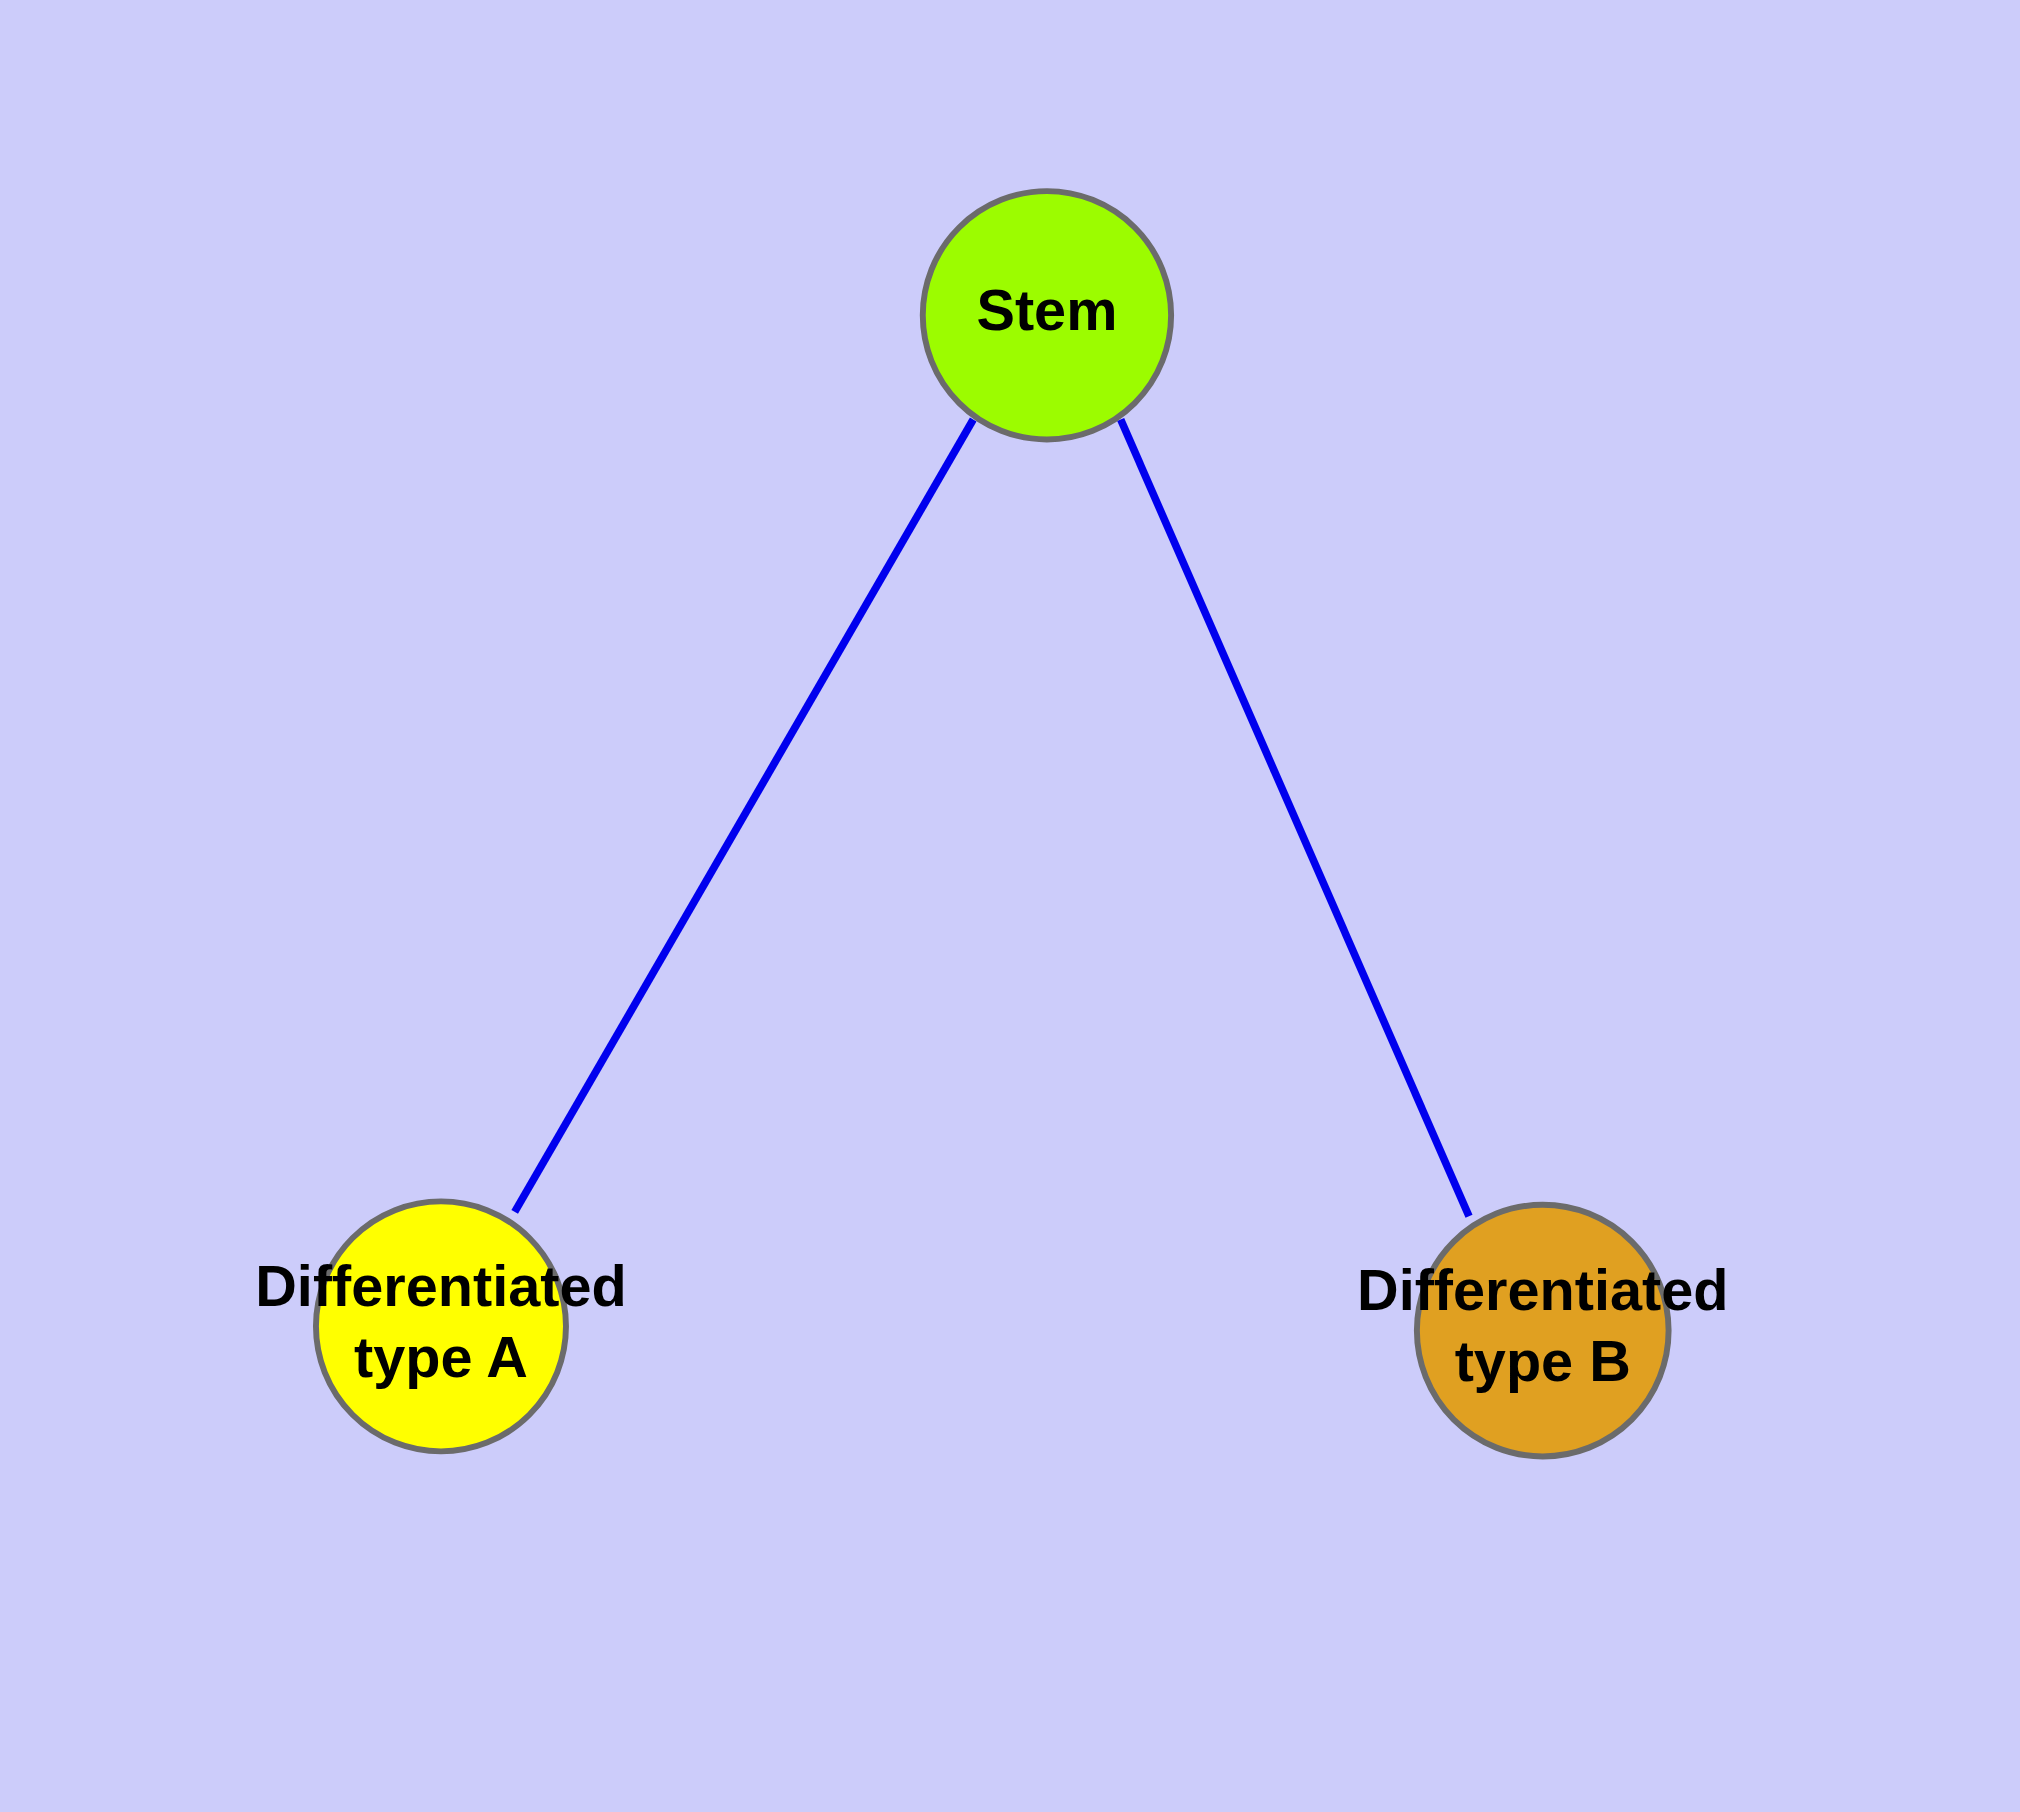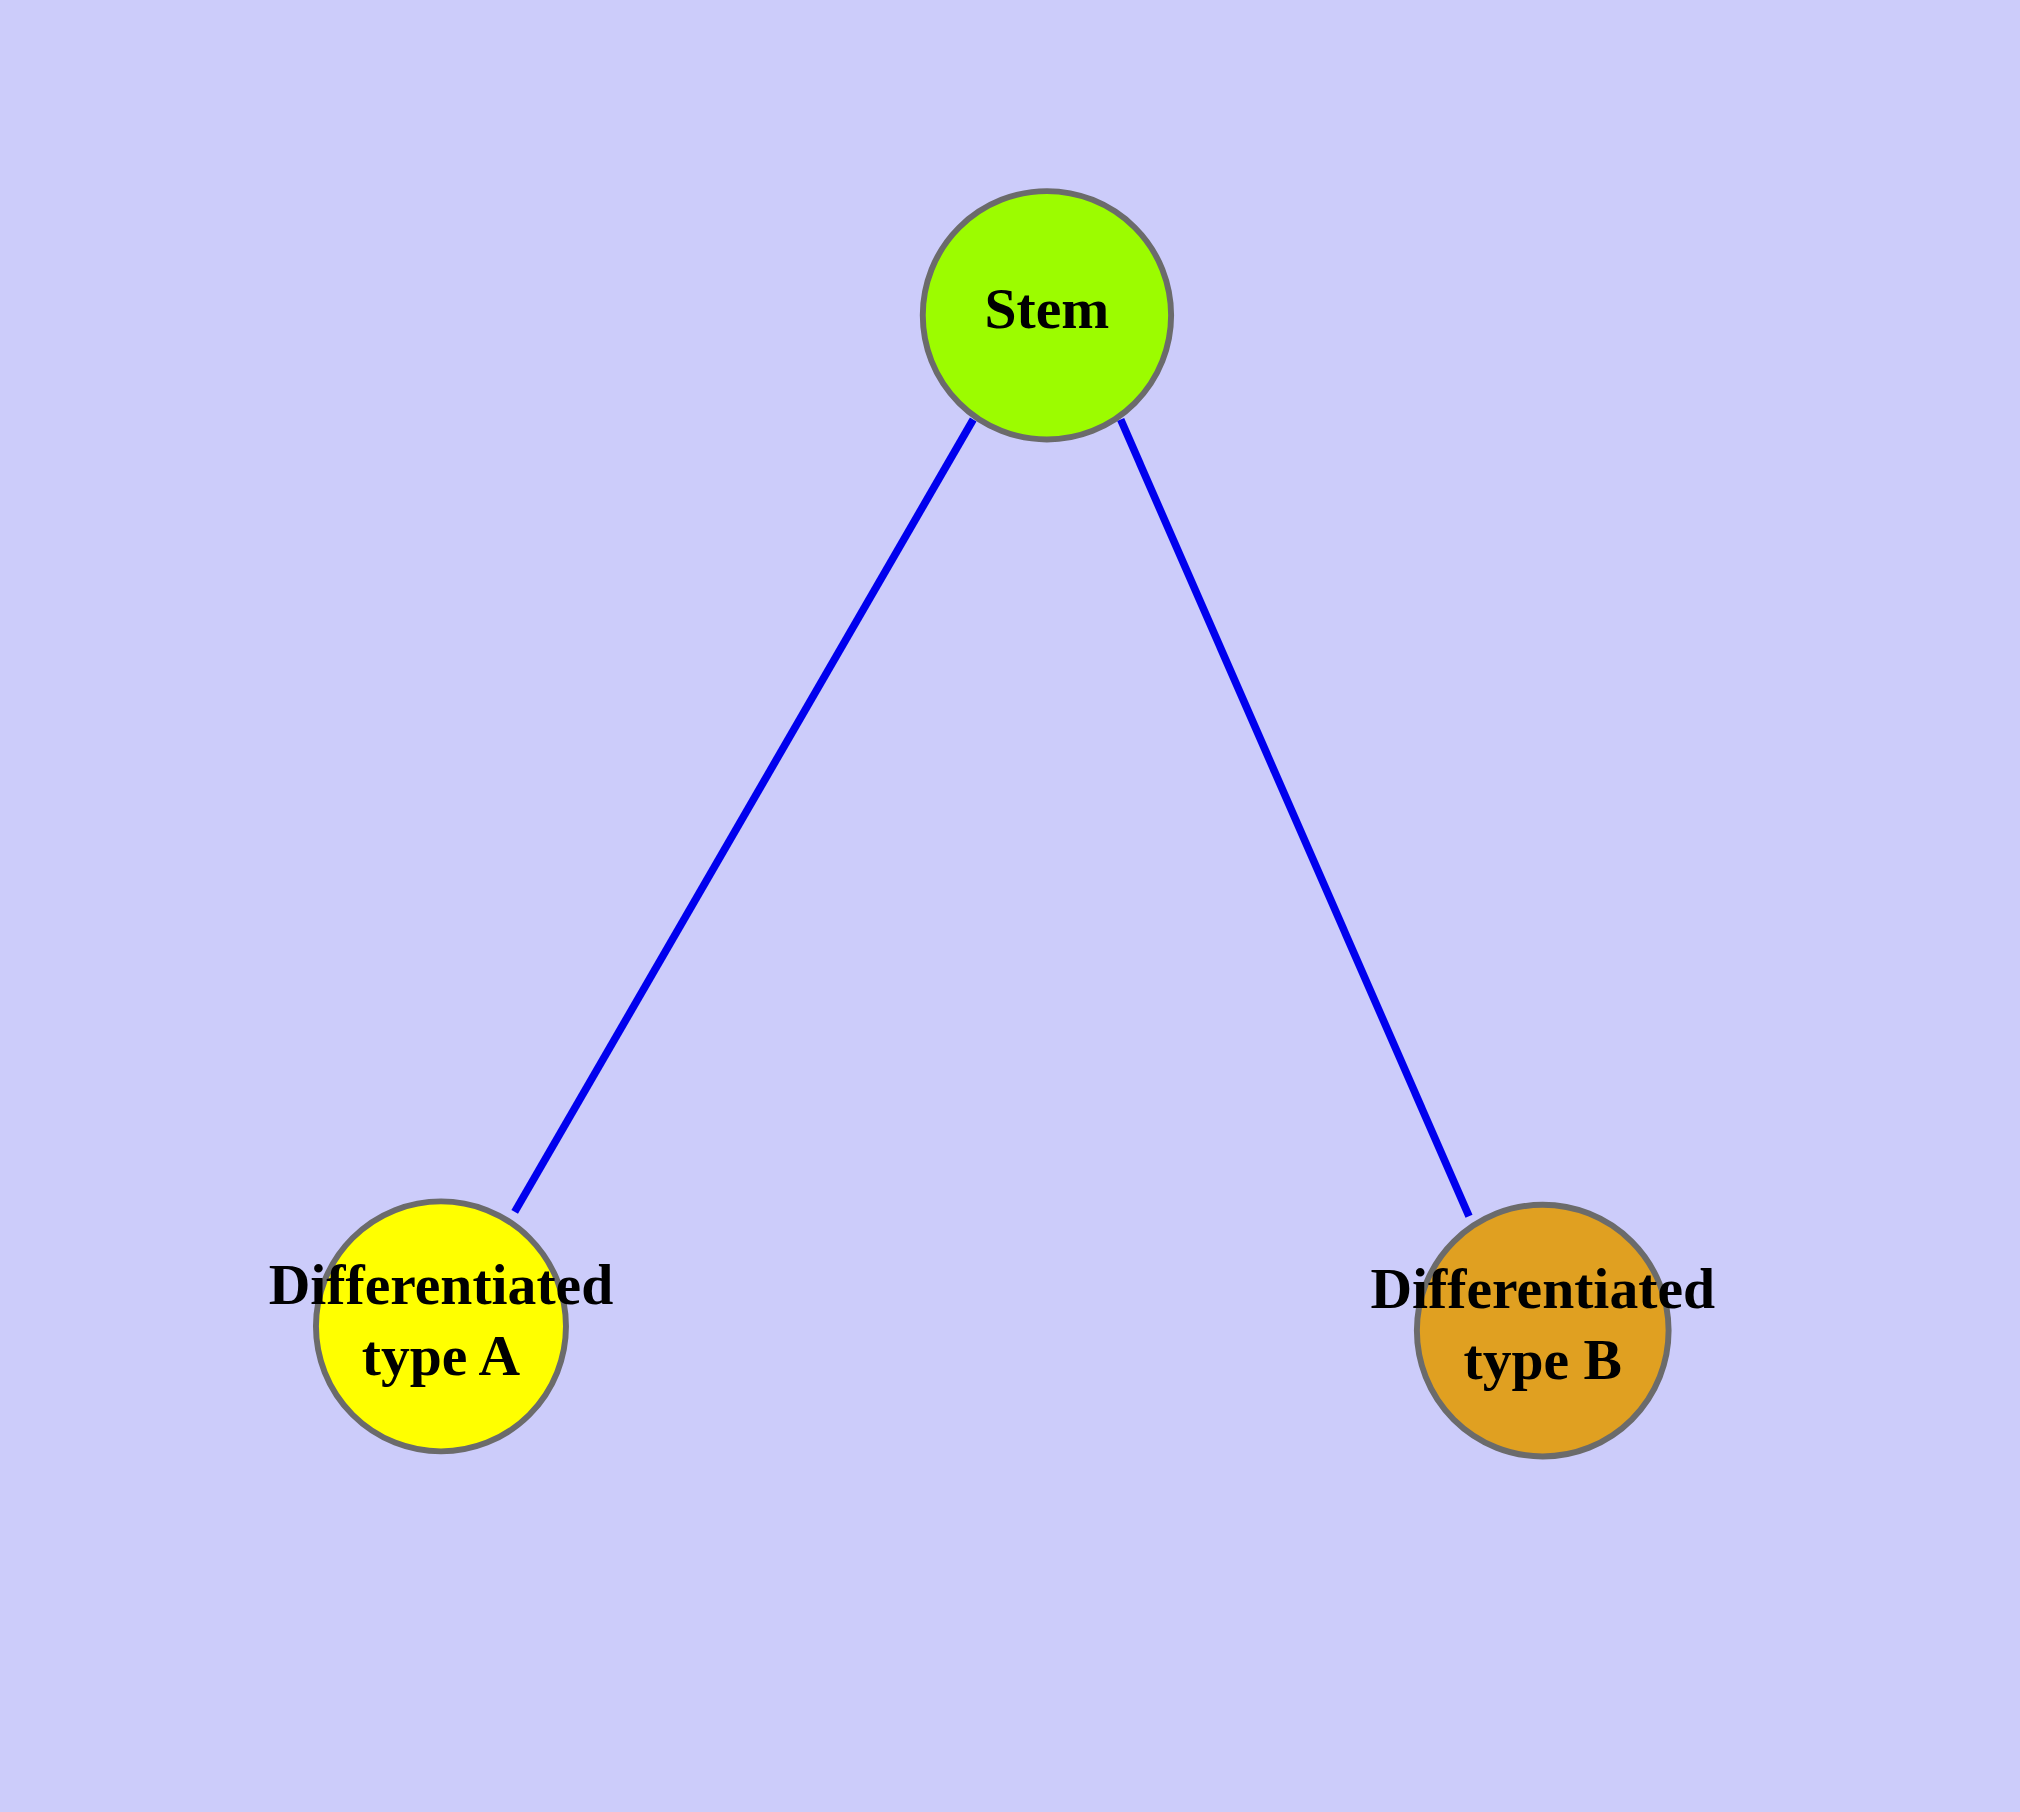--- a/index.html
+++ b/index.html
@@ -27,21 +27,21 @@
     font-weight: bold;
     fill: #000000;
     text-anchor: middle;
     dominant-baseline: middle;
     paint-order: normal;
   }
 </style>
 </head>
 <body style="background: rgb(204, 204, 250);">
 
-<div id="stage" style="width: 1979px; height: 1812px; font-family: Liberation Serif, serif;">
+<div id="stage" style="width: 1979px; height: 1812px;">
   <svg id="graph-canvas" viewBox="0 0 2384 2138" xmlns="http://www.w3.org/2000/svg" style="width: 2021px; height: 1812px;">
     <rect id="bg-rect" x="0" y="0" width="2384" height="2138" fill="#ccccfa"></rect>
     <g id="edges-layer">
         <line x1="1148" y1="495" x2="607" y2="1430" stroke="#0000ee" stroke-width="9" stroke-linecap="butt"></line>
         <line x1="1322" y1="495" x2="1733" y2="1435" stroke="#0000ee" stroke-width="9" stroke-linecap="butt"></line>
       </g>
     <g id="nodes-layer">
         <g>
           <circle cx="1235" cy="372" r="146.5" fill="#9cfc00" stroke="#6b6b6b" stroke-width="7"></circle>
         </g>

